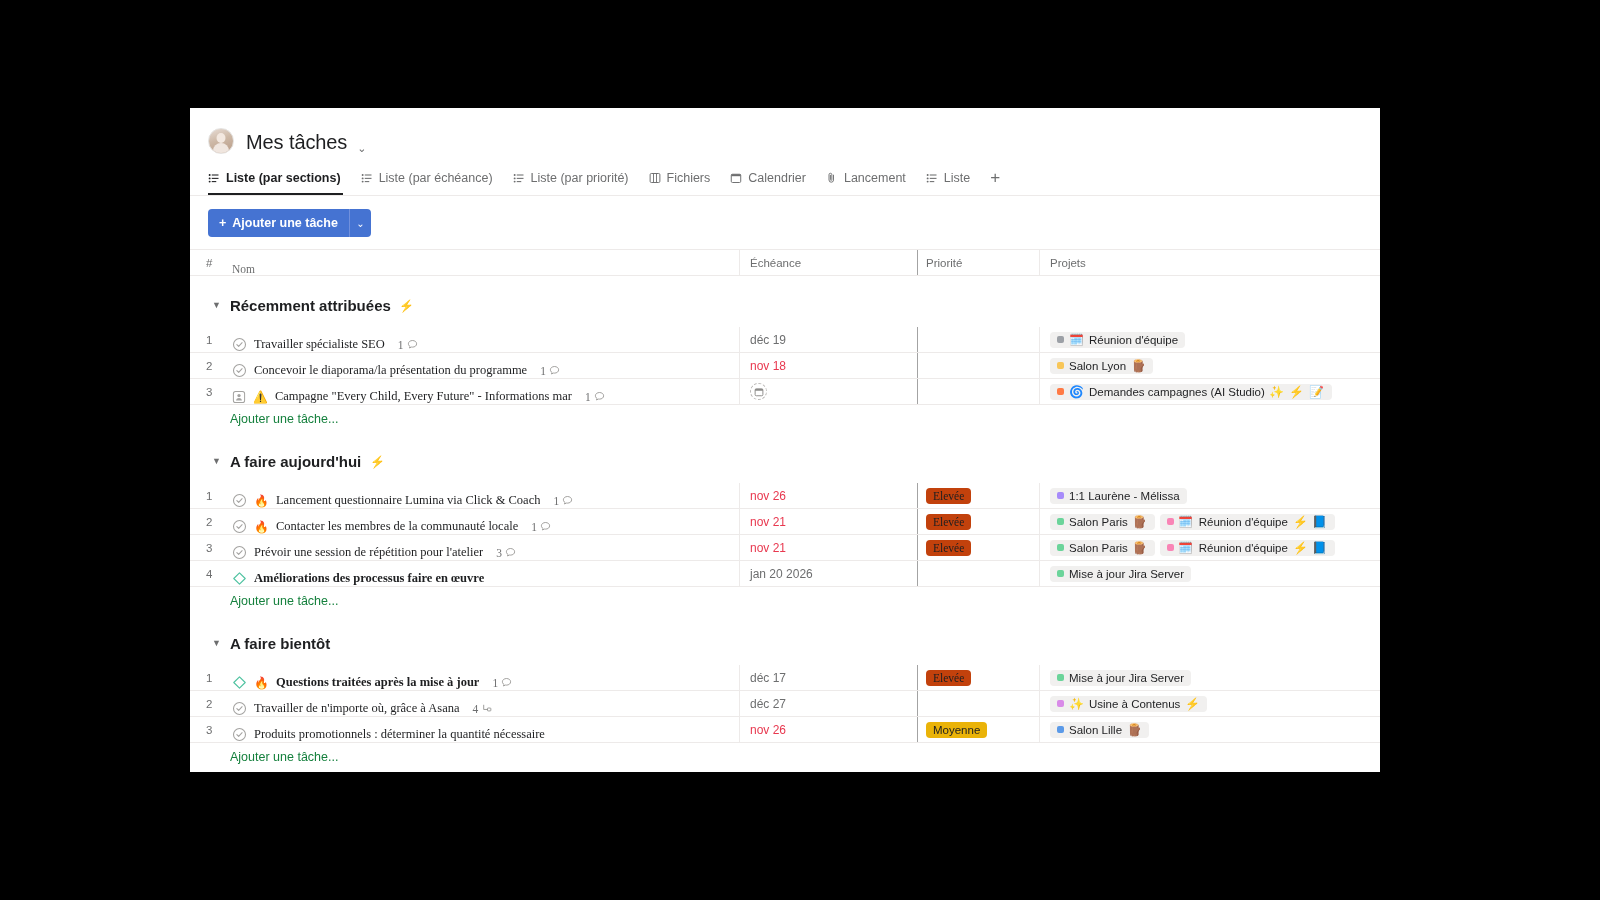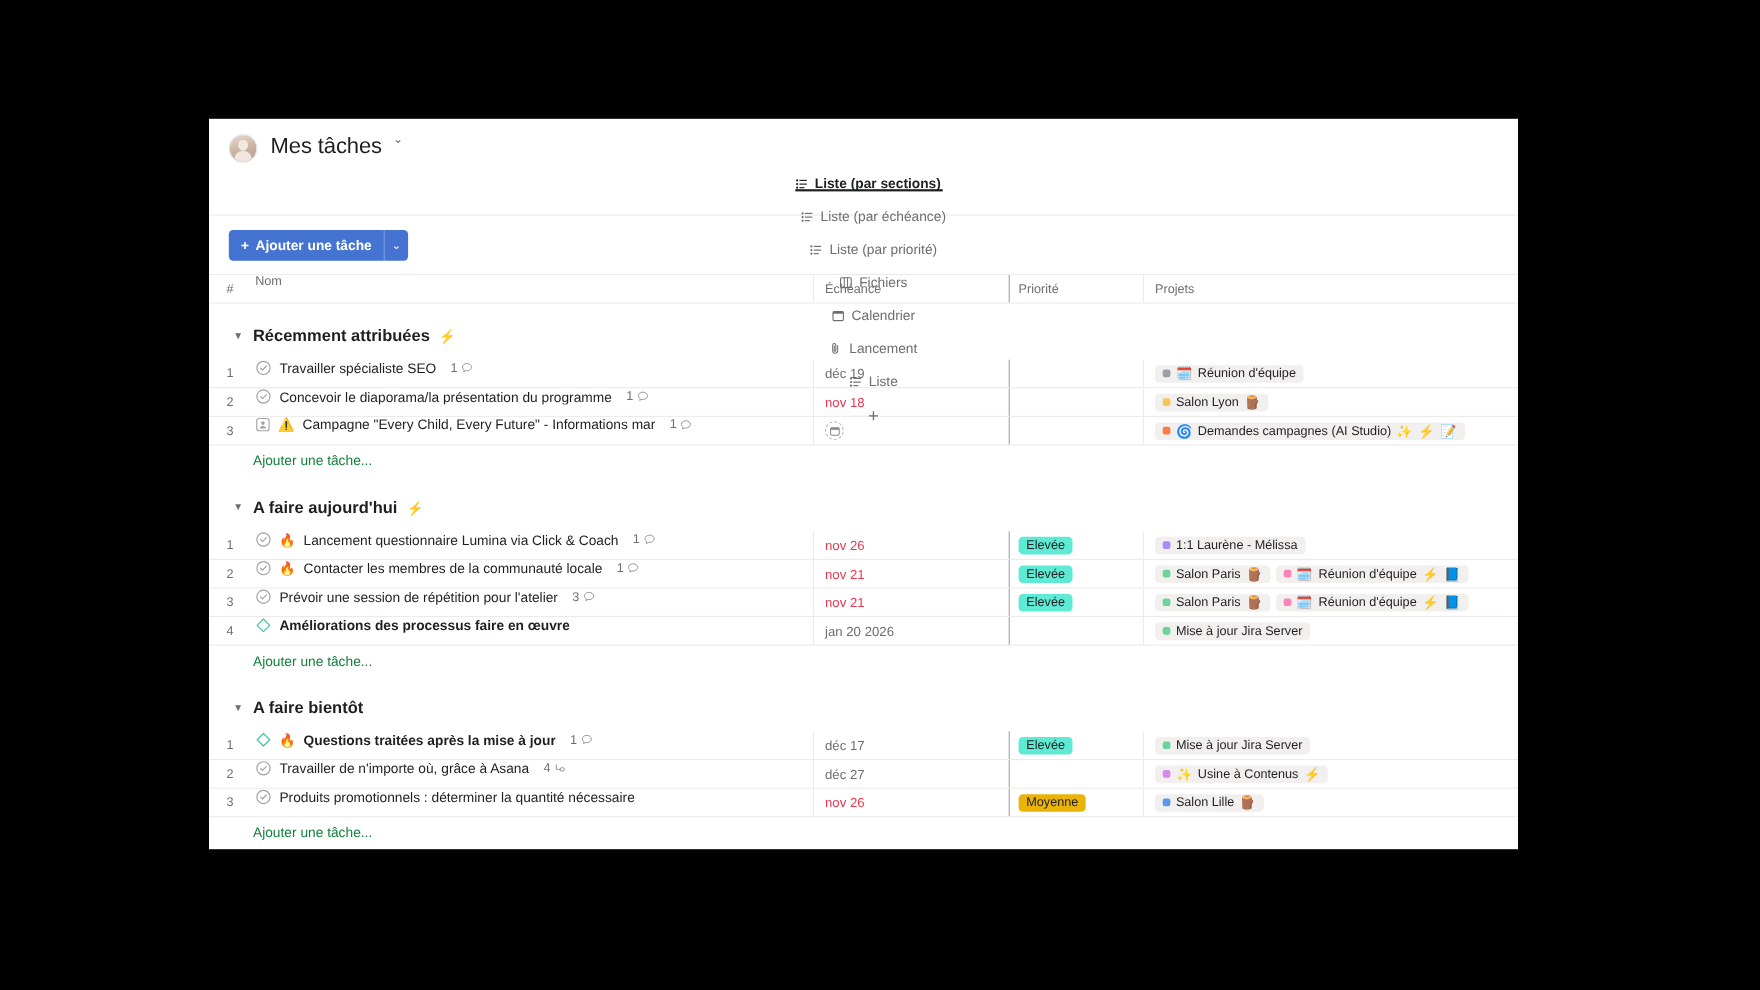--- a/index.html
+++ b/index.html
@@ -12,21 +12,21 @@
   .app-window {
     position: absolute;
     left: 190px; top: 108px;
     width: 1190px; height: 664px;
     background: #ffffff;
     overflow: hidden;
   }
 
   
   .hdr {
-    display: flex; align-items: flex-start;
+    display: flex; align-items: flex-end;
     padding: 14px 0 0 18px;
     height: 46px;
   }
   .avatar {
     width: 26px; height: 26px; border-radius: 50%;
     background: linear-gradient(160deg,#e8ddd6 0%,#cdb8a6 45%,#b89b86 100%);
     position: relative; overflow: hidden;
     border: 1px solid #e4e2e0;
     flex: 0 0 auto;
   }
@@ -45,25 +45,24 @@
     margin-left: 12px; letter-spacing: -0.1px;
   }
   .title-caret {
     margin-left: 10px; color: #6d6e6f; font-size: 11px; line-height: 1;
     cursor: pointer;
   }
 
   
   .tabbar {
     display: flex; align-items: center;
-    padding-left: 18px; gap: 16px;
+    padding-left: 18px; gap: 0px;
     height: 36px;
     border-bottom: 1px solid #edeae9;
     margin-top: 6px;
-    flex-direction: column;
   }
   .tab {
     display: flex; align-items: center; gap: 6px;
     font-size: 12.5px; color: #6d6e6f;
     padding: 0 10px; height: 35px;
     cursor: pointer; white-space: nowrap;
     position: relative;
   }
   .tab:first-child { padding-left: 0; }
   .tab.active { color: #1e1f21; font-weight: 700; }
@@ -96,21 +95,21 @@
 
   
   .tbl { width: 100%; }
   .col-head {
     display: flex; align-items: center;
     border-top: 1px solid #edeae9;
     border-bottom: 1px solid #edeae9;
     height: 27px; font-size: 11.5px; color: #6d6e6f;
   }
   .c-num   { width: 36px; padding-left: 16px; flex: 0 0 36px; }
-  .c-name  { flex: 1 1 auto; min-width: 0; padding-left: 6px; border-right: 1px solid #edeae9; height: 100%; display:flex; align-items:flex-start; }
+  .c-name  { flex: 1 1 auto; min-width: 0; padding-left: 6px; border-right: 1px solid #edeae9; height: 100%; display:flex; align-items:flex-end;font-family:Liberation Serif, serif; }
   .c-due   { flex: 0 0 178px; padding-left: 10px; border-right: 1px solid #a3a3a3; height: 100%; display:flex; align-items:center; }
   .c-prio  { flex: 0 0 122px; padding-left: 8px; border-right: 1px solid #edeae9; height: 100%; display:flex; align-items:center; }
   .c-proj  { flex: 0 0 340px; padding-left: 10px; height: 100%; display:flex; align-items:center; }
 
   .section-head {
     display: flex; align-items: center; gap: 9px;
     padding: 21px 0 13px 22px;
     font-size: 15px; font-weight: 700; color: #1e1f21;
   }
   .sec-caret { color:#6d6e6f; font-size:9px; line-height:1; cursor:pointer; }
@@ -134,21 +133,21 @@
     display:inline-flex; align-items:center; gap:5px;
     background:#f1f0ef; border-radius:4px;
     padding: 2px 7px; font-size:11.5px; color:#1e1f21;
     white-space:nowrap; margin-right:5px;
   }
   .dot { width:7px; height:7px; border-radius:2px; flex:0 0 auto; }
   .prio-badge {
     display:inline-block; border-radius:4px;
     padding: 2px 7px; font-size:11.5px; color:#1e1f21;
   }
-  .prio-high { background:#5eead4; }
+  .prio-high { background:#c2410c;font-family:Liberation Serif, serif; }
   .prio-med  { background:#eab308; }
 
   .add-task-row {
     padding: 7px 0 0 40px; font-size: 12.5px; color:#15803d;
     cursor: pointer; height: 27px;
   }
 
   
   .ico-check { width:15px; height:15px; flex:0 0 auto; }
   .ico-diamond { width:15px; height:15px; flex:0 0 auto; }

